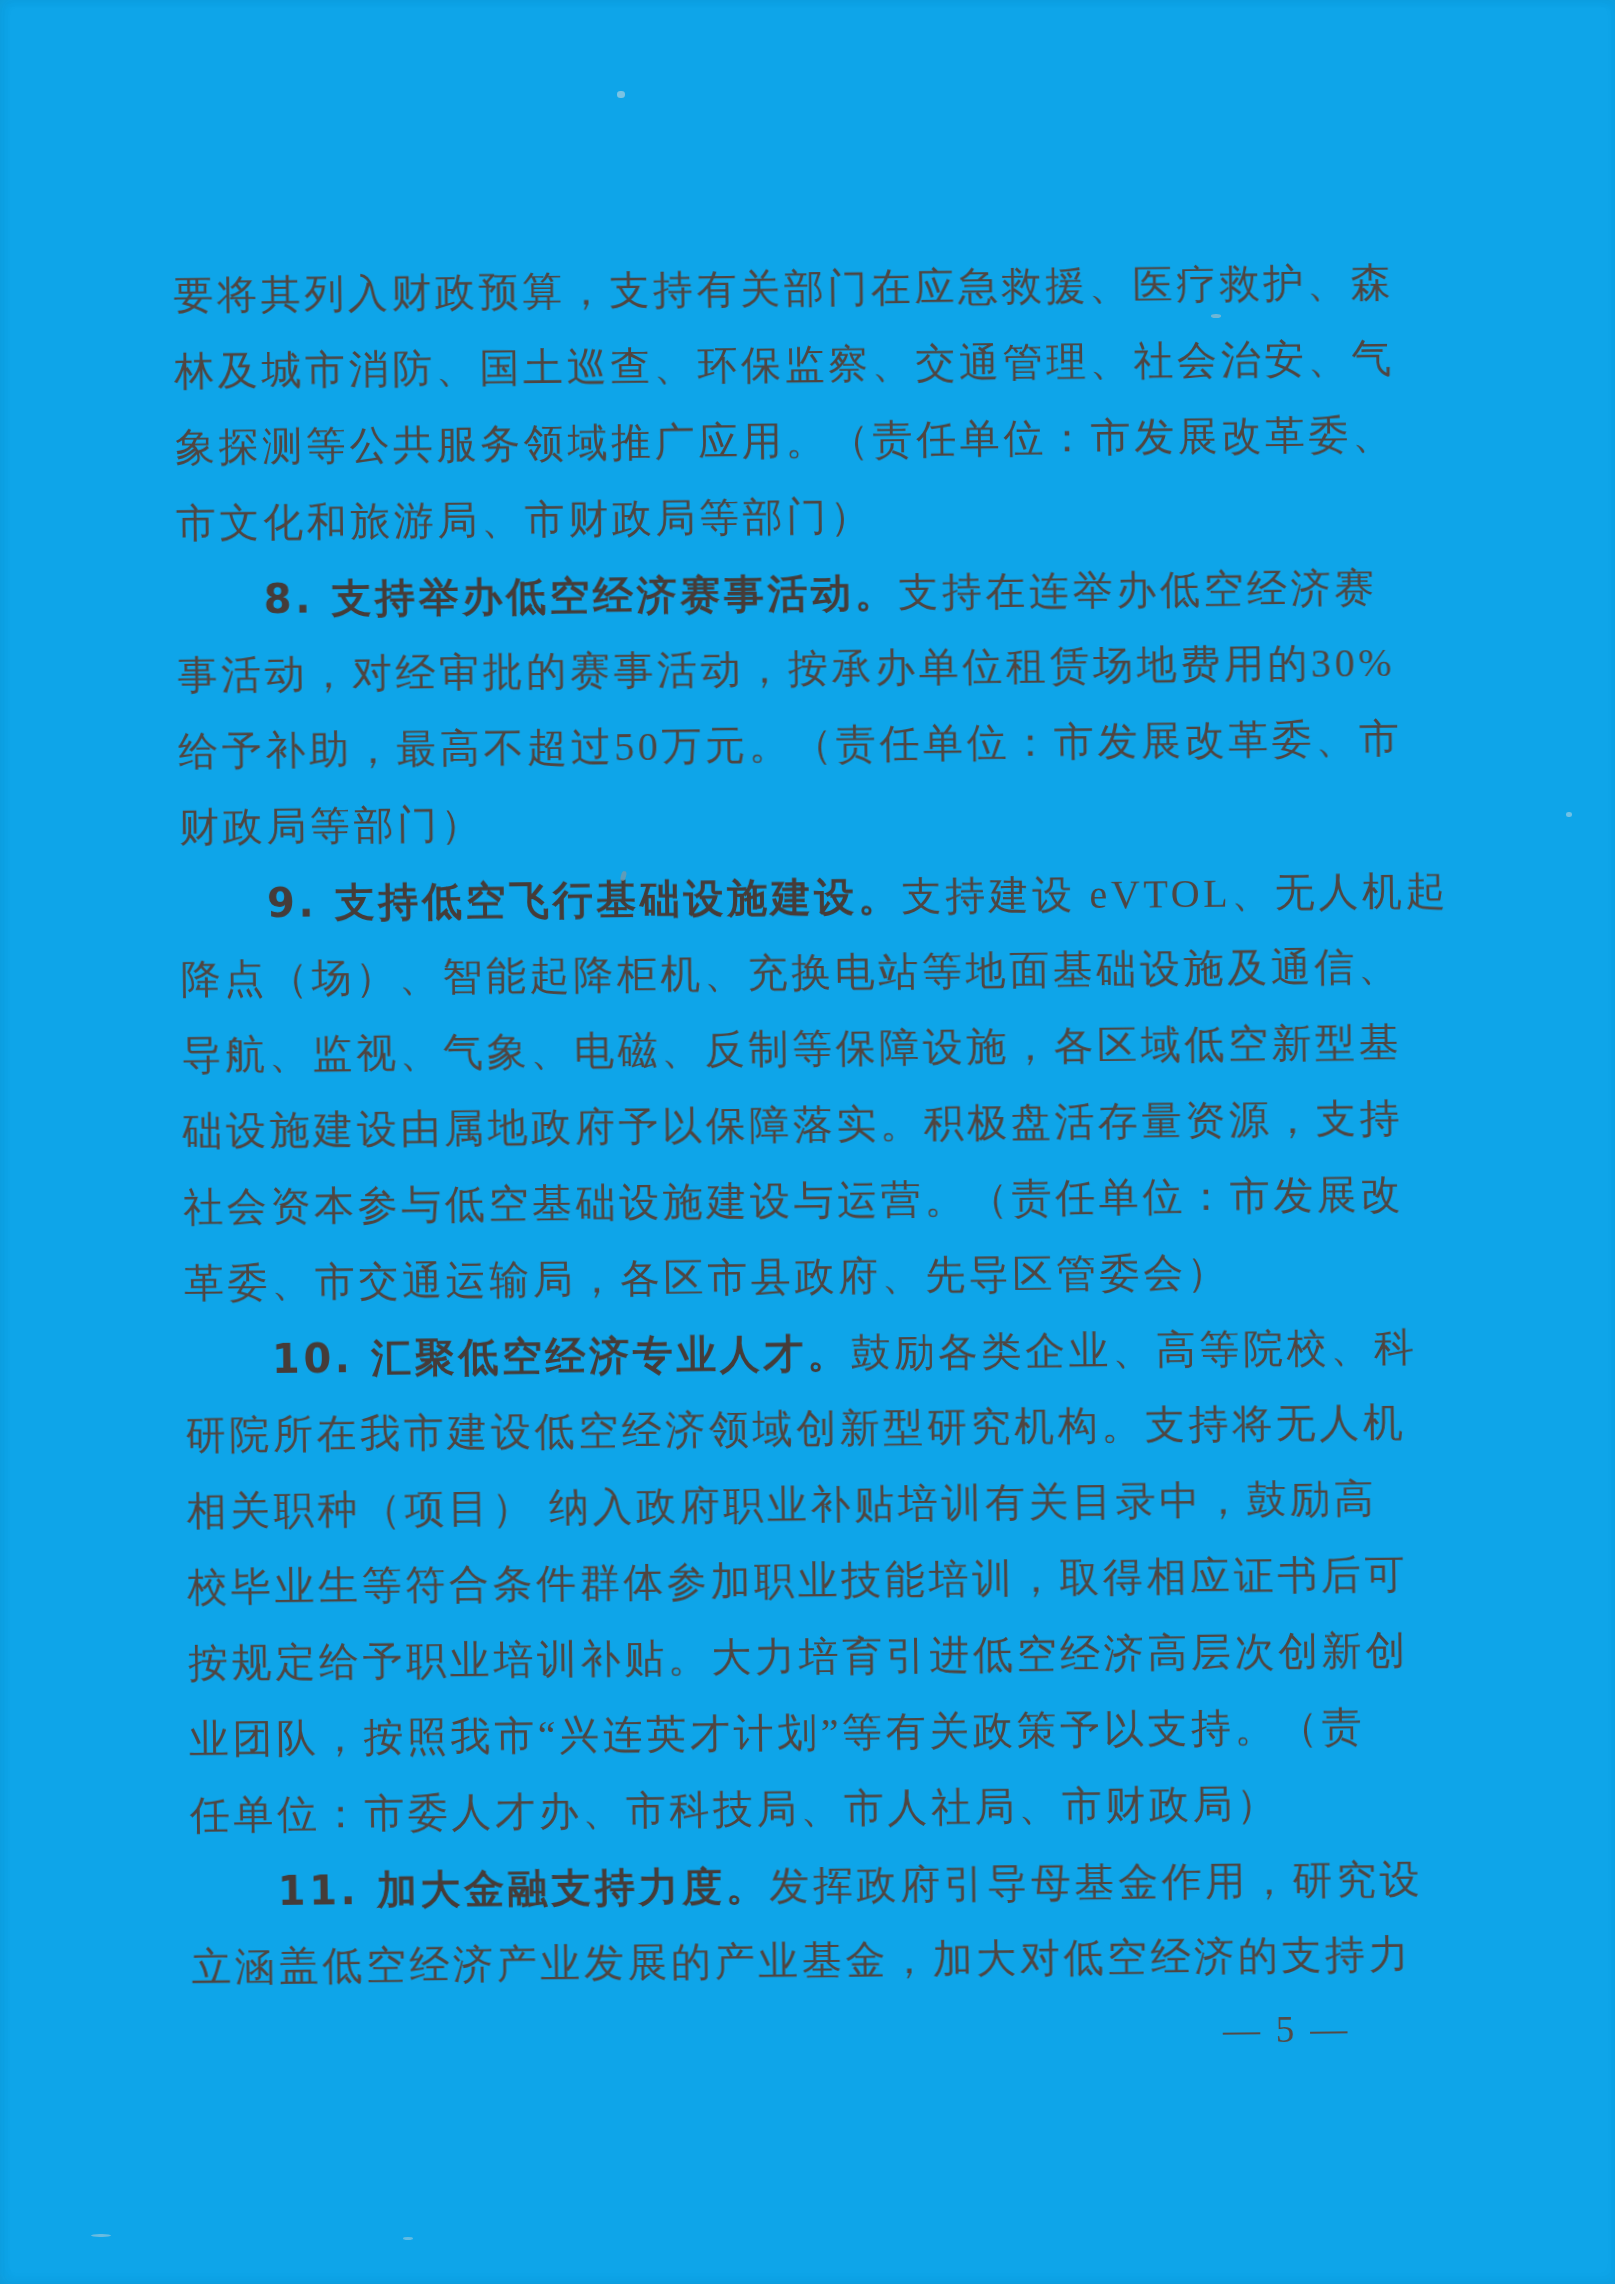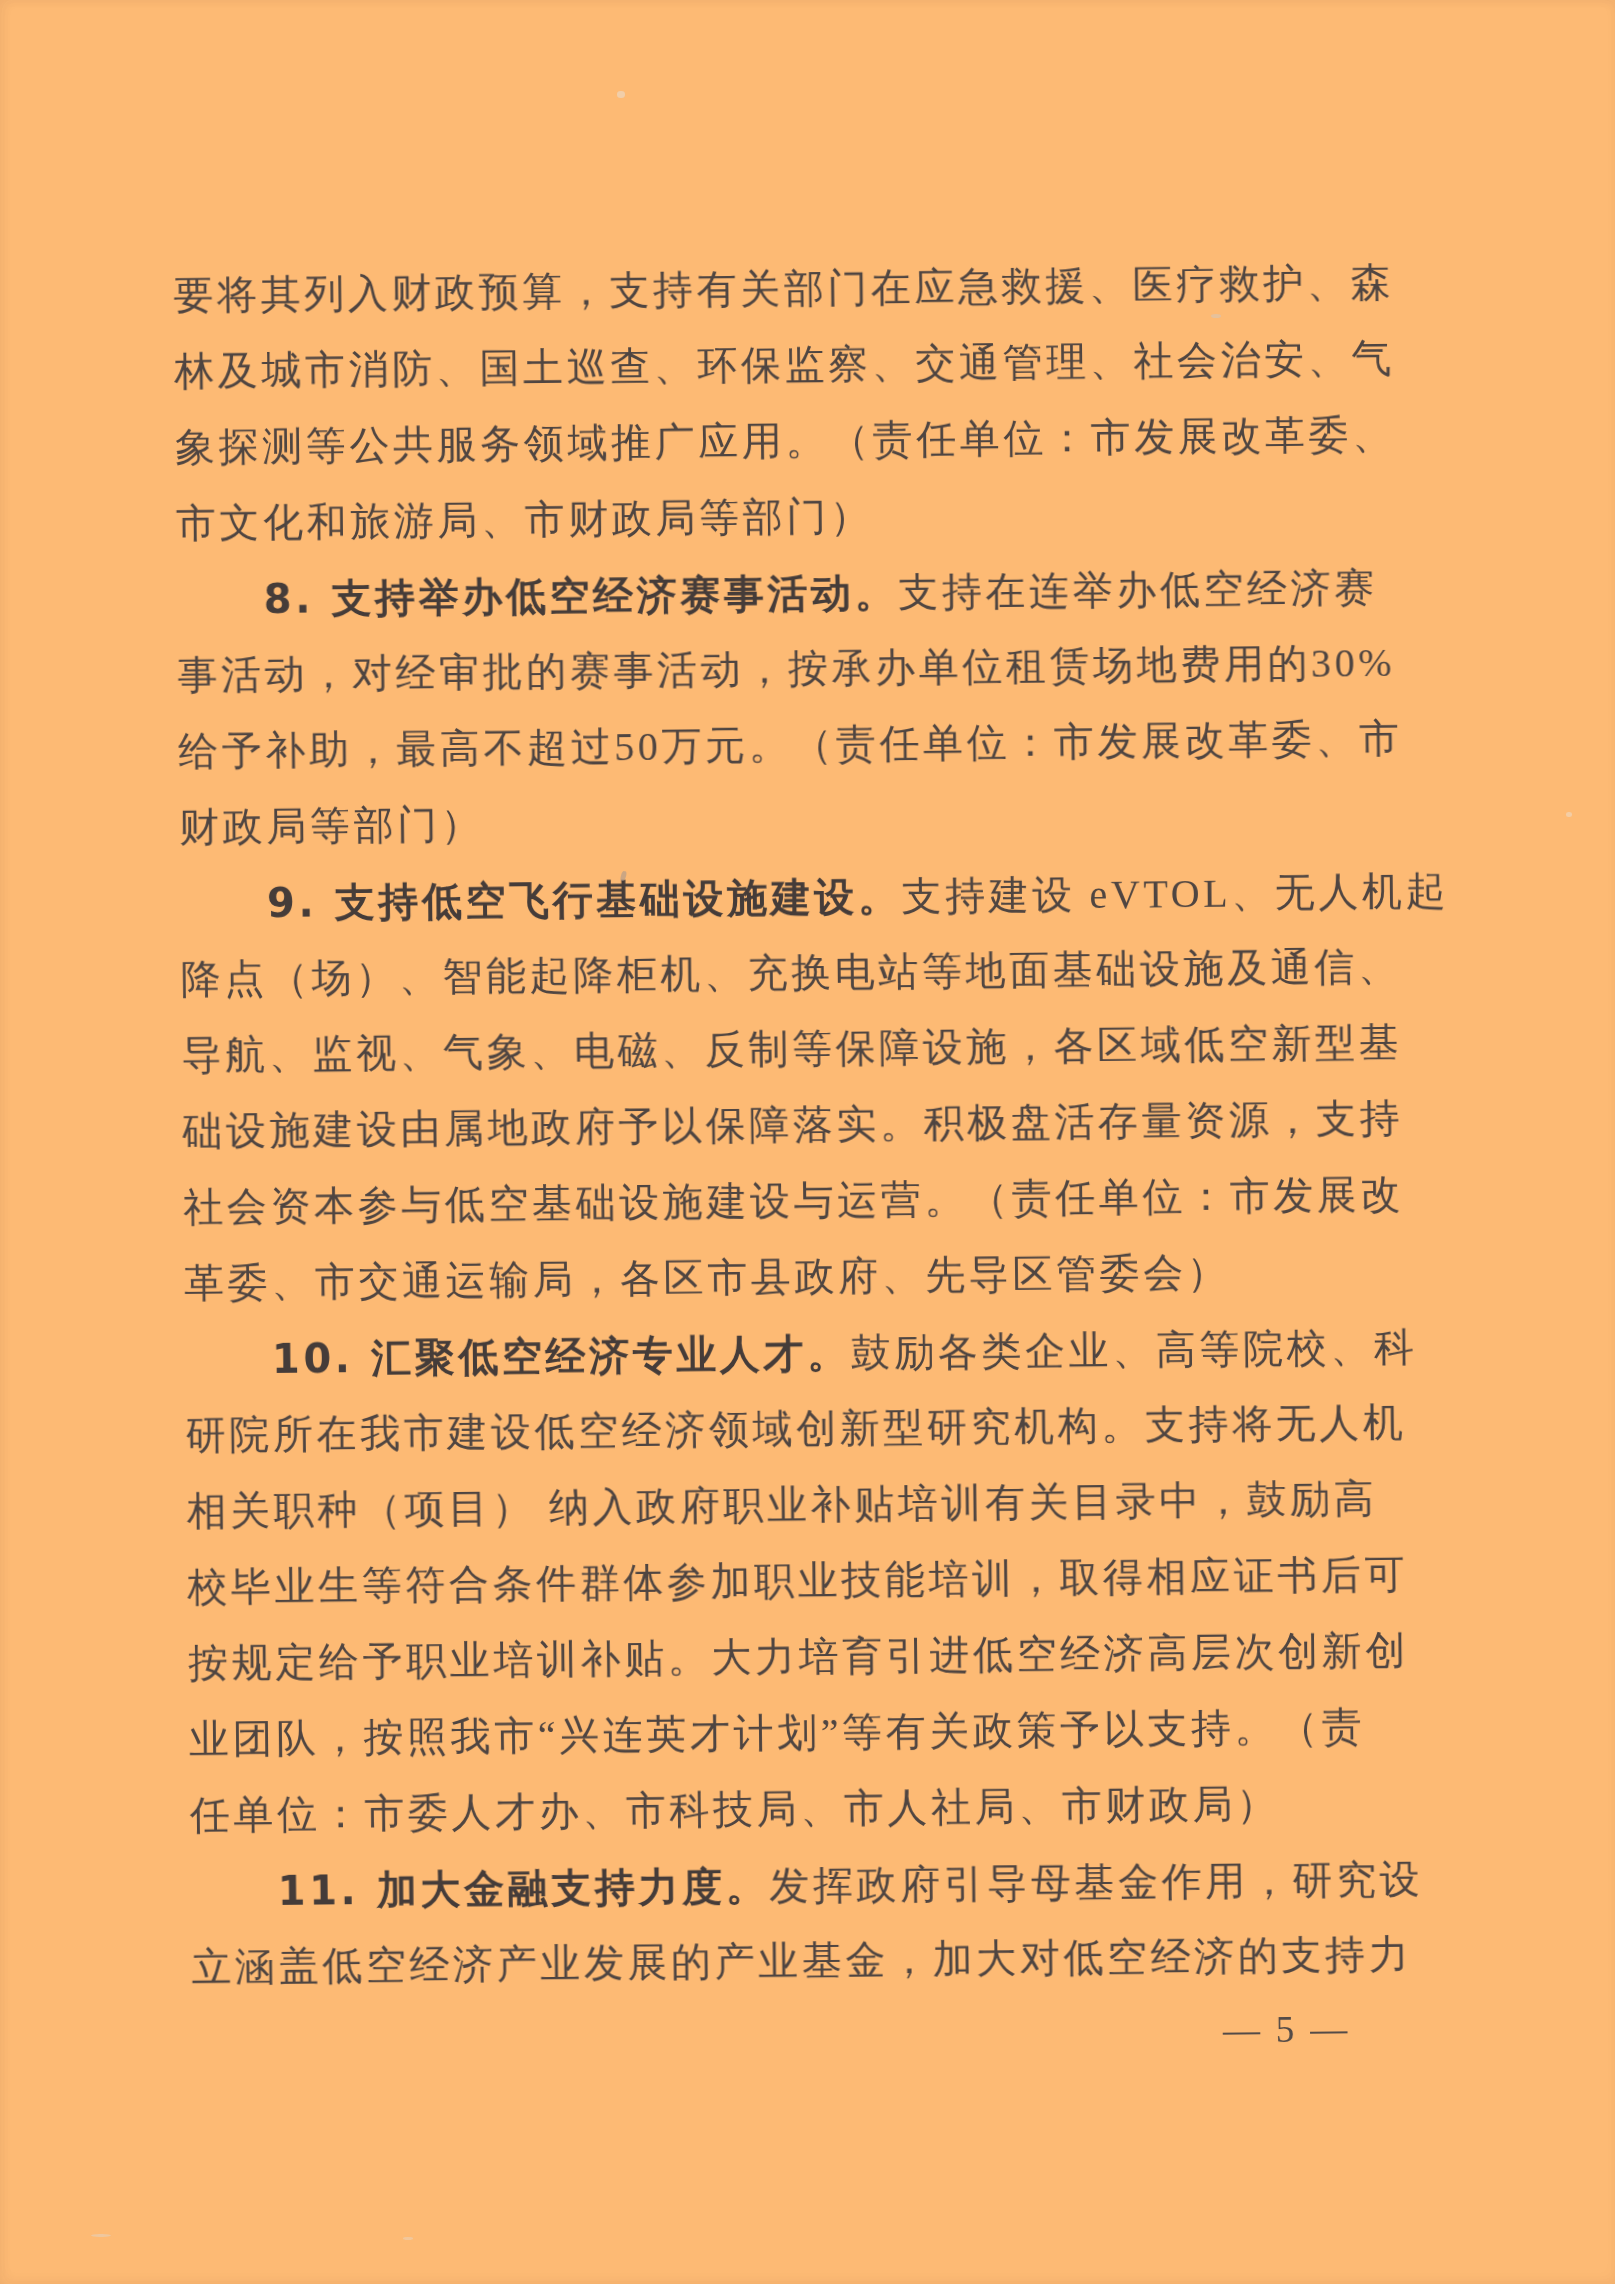--- a/index.html
+++ b/index.html
@@ -4,21 +4,21 @@
 <style>
   html, body {
     margin: 0;
     padding: 0;
     background: #ffffff;
   }
   .page {
     position: relative;
     width: 1616px;
     height: 2284px;
-    background: #fdba74;
+    background: #0ea5e9;
     overflow: hidden;
     font-family: "Liberation Serif", "DejaVu Serif", serif;
   }
   
   .edge-shade {
     position: absolute;
     inset: 0;
     pointer-events: none;
     box-shadow: inset 2.6px 0 13px rgba(60,50,45,0.035),
                 inset 0 -2.6px 15.6px rgba(60,50,45,0.028),

